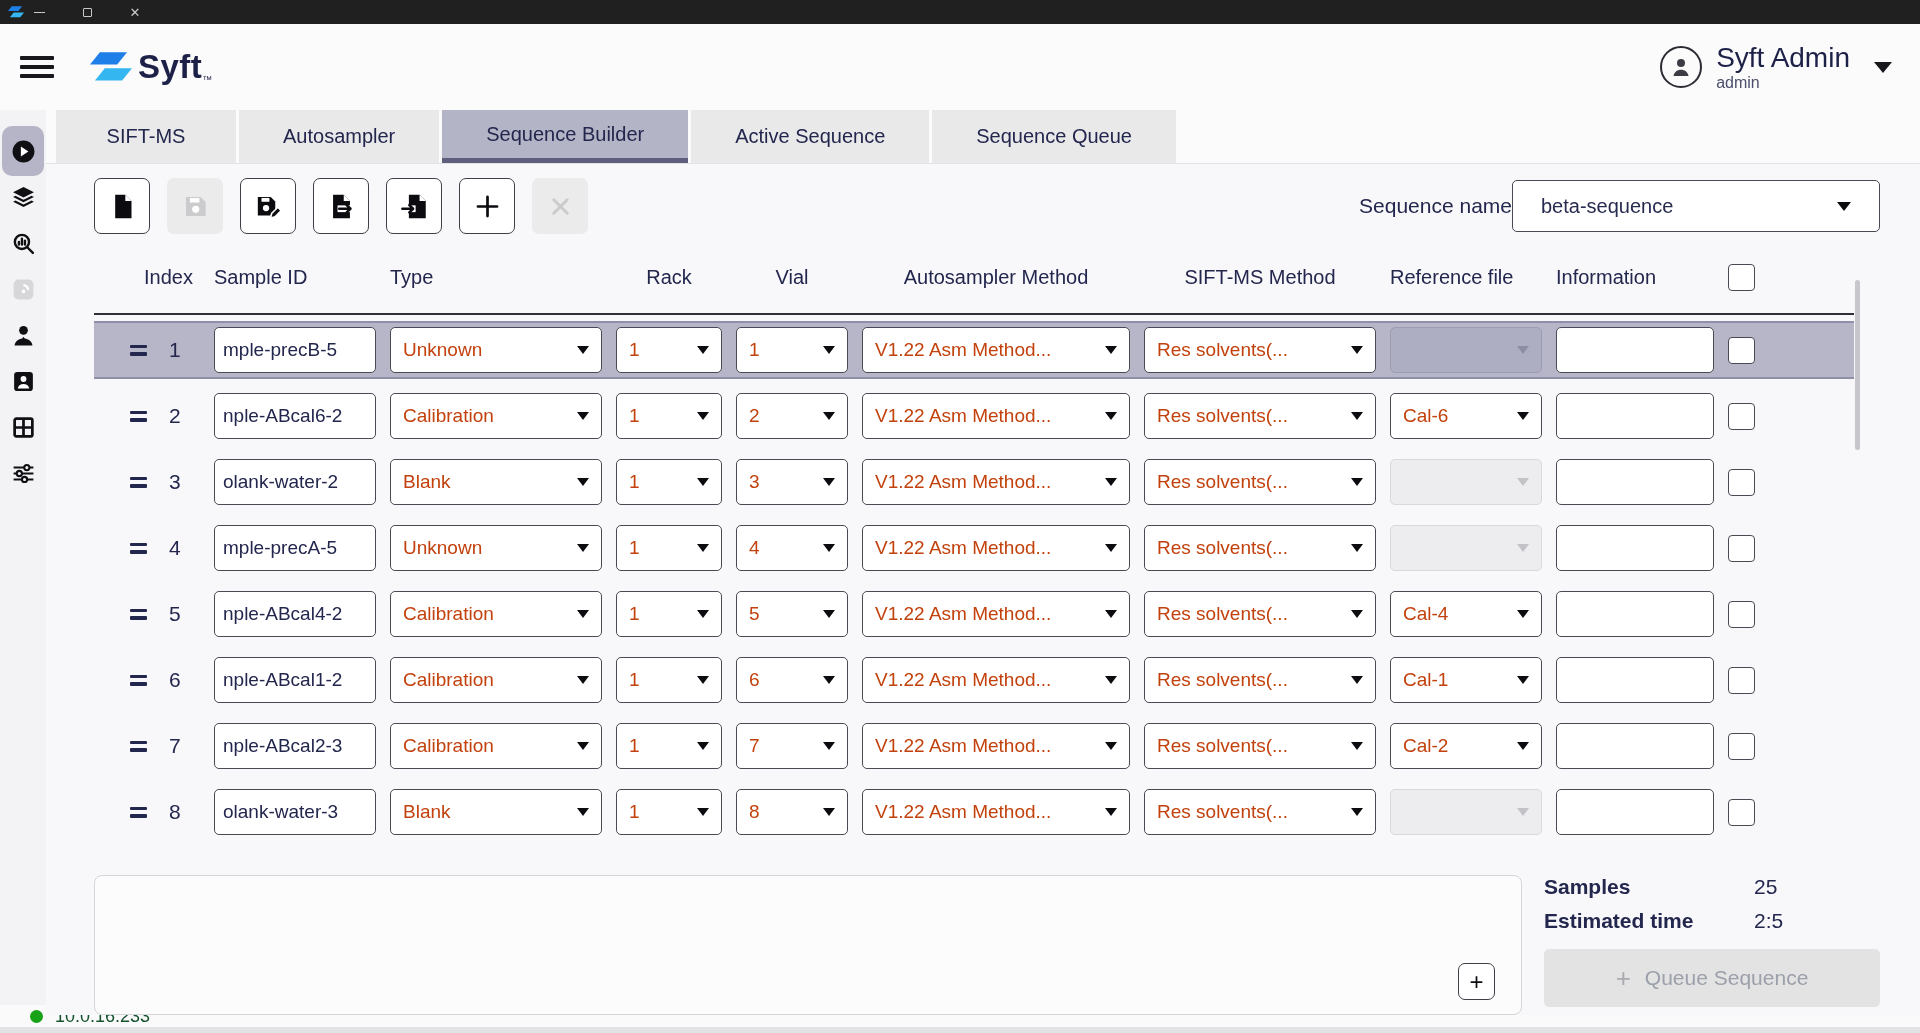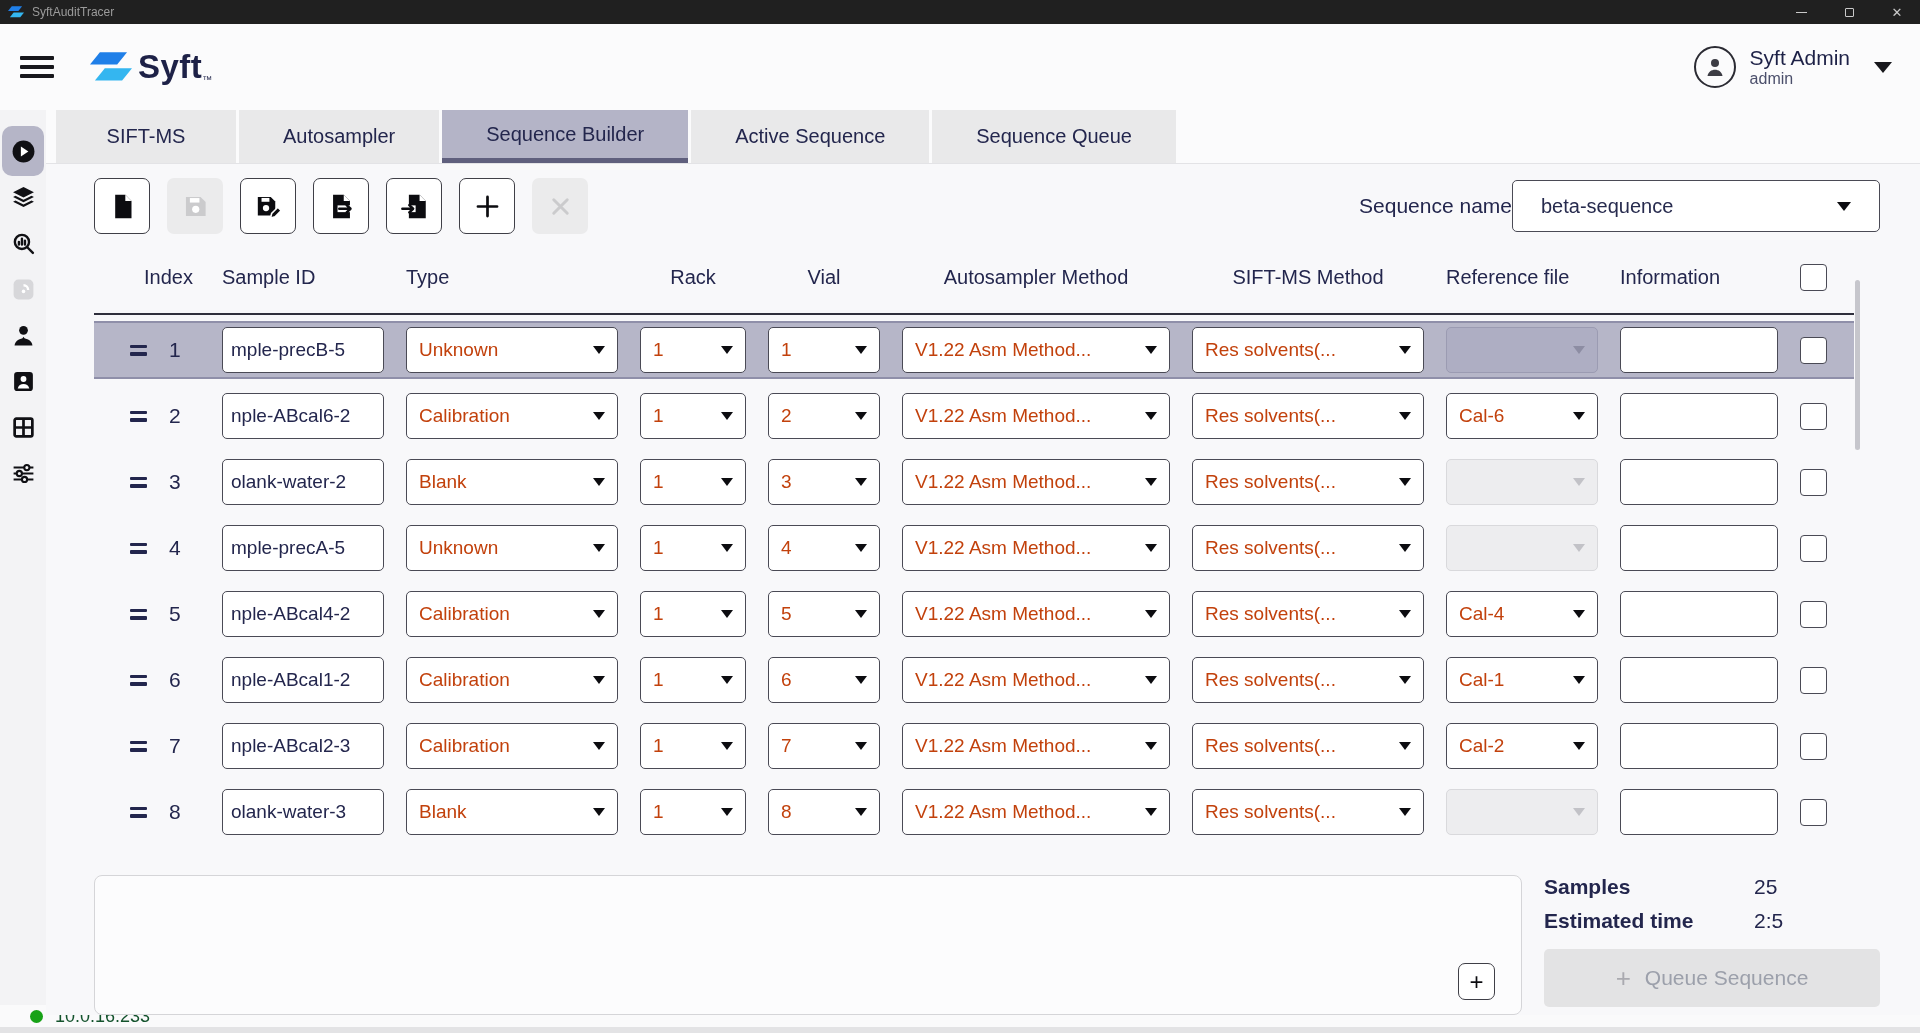--- a/index.html
+++ b/index.html
@@ -22,21 +22,21 @@
   .hamburger i { display:block; height:4px; background:#17171c; border-radius:1px; }
   .brand { display:flex; align-items:flex-end; margin-left:36px; }
   .brand svg { width:42px; height:36px; }
   .brand .brand-text { font-size:33px; font-weight:bold; color:#1d2147; letter-spacing:.5px; margin-left:6px; line-height:36px; }
   .brand .tm { font-size:10px; color:#1d2147; margin-top:1px; }
   .header-spacer { flex:1; }
   .user-block { display:flex; align-items:center; gap:14px; }
   .avatar { width:42px; height:42px; border-radius:50%; border:2px solid #2b2b33; display:flex; align-items:center; justify-content:center; }
   .avatar svg { width:24px; height:24px; color:#3c3c44; }
   .user-names { display:flex; flex-direction:column; }
-  .user-name { font-size:21px; color:#1d2147; font-weight:500; }
+  .user-name { font-size:28px; color:#1d2147; font-weight:500; }
   .user-role { font-size:16px; color:#4b4f6b; }
   .user-caret { width:0; height:0; border-left:9px solid transparent; border-right:9px solid transparent; border-top:11px solid #17171c; margin-left:10px; cursor:pointer; }
 
   
   .workarea { display:flex; height:895px; }
   .sidebar { width:46px; background:#f3f3f5; padding-top:16px; display:flex; flex-direction:column; align-items:stretch; flex-shrink:0; }
   .side-item { height:50px; margin-bottom:0; display:flex; align-items:center; justify-content:center; cursor:pointer; }
   .side-item svg { width:25px; height:25px; color:#101014; }
   .side-item.active { background:#b5b5c7; border-radius:10px; margin:0 2px 0 2px; }
   .side-item.disabled svg { color:#d7d7da; }
@@ -63,21 +63,21 @@
   .seqname-select { width:368px; height:52px; border:1.5px solid #4a4a55; border-radius:5px; background:#fff;
                     display:flex; align-items:center; padding:0 28px; font-size:20px; cursor:pointer; }
   .seqname-select .sel-text { flex:1; }
 
   .caret { width:0; height:0; border-left:7px solid transparent; border-right:7px solid transparent; border-top:9px solid #0c0c10; }
   .caret.small { border-left-width:6px; border-right-width:6px; border-top-width:8px; }
 
   
   .sequence-table { margin:30px 0 0 48px; width:1760px; position:relative; }
   .tgrid { display:grid; grid-template-columns:98px 162px 212px 106px 112px 268px 232px 152px 158px 30px;
-           column-gap:22px; align-items:center; padding:0 8px; }
+           column-gap:14px; align-items:center; padding:0 8px; }
   .thead { margin-bottom:22px; }
   .thead .hcell { font-size:20px; color:#23264d; }
   .hc-center { text-align:center; }
   .hc-index { padding-left:42px; }
   .tbody { border-top:2px solid #2f2f3c; padding-top:6px; }
   .trow { margin-bottom:8px; height:58px; }
   .trow.selected { background:#b6b6c8; border-top:2px solid #8f8fa9; border-bottom:2px solid #8f8fa9; }
   .c-idx { display:flex; align-items:center; gap:22px; padding-left:28px; }
   .drag { display:flex; flex-direction:column; gap:4px; cursor:grab; }
   .drag i { display:block; width:17px; height:3.5px; background:#23264d; border-radius:1px; }
@@ -115,21 +115,20 @@
   .bottom-strip { height:6px; background:#e3e3e5; }
 </style>
 </head>
 <body>
 
 <div class="titlebar">
   <svg class="mini-logo" viewBox="0 0 34 26">
     <polygon points="8,1 30,1 22,11 0,11" fill="#1f7fe8"></polygon>
     <polygon points="12,14 34,14 26,24 4,24" fill="#34b6f0"></polygon>
   </svg>
-  <span class="title-text">SyftAuditTracer</span>
   <div class="win-controls">
     <span class="wc wc-min">
         <i></i>
       </span>
     <span class="wc wc-max">
         <i></i>
       </span>
     <span class="wc wc-close">✕</span>
   </div>
 </div>

